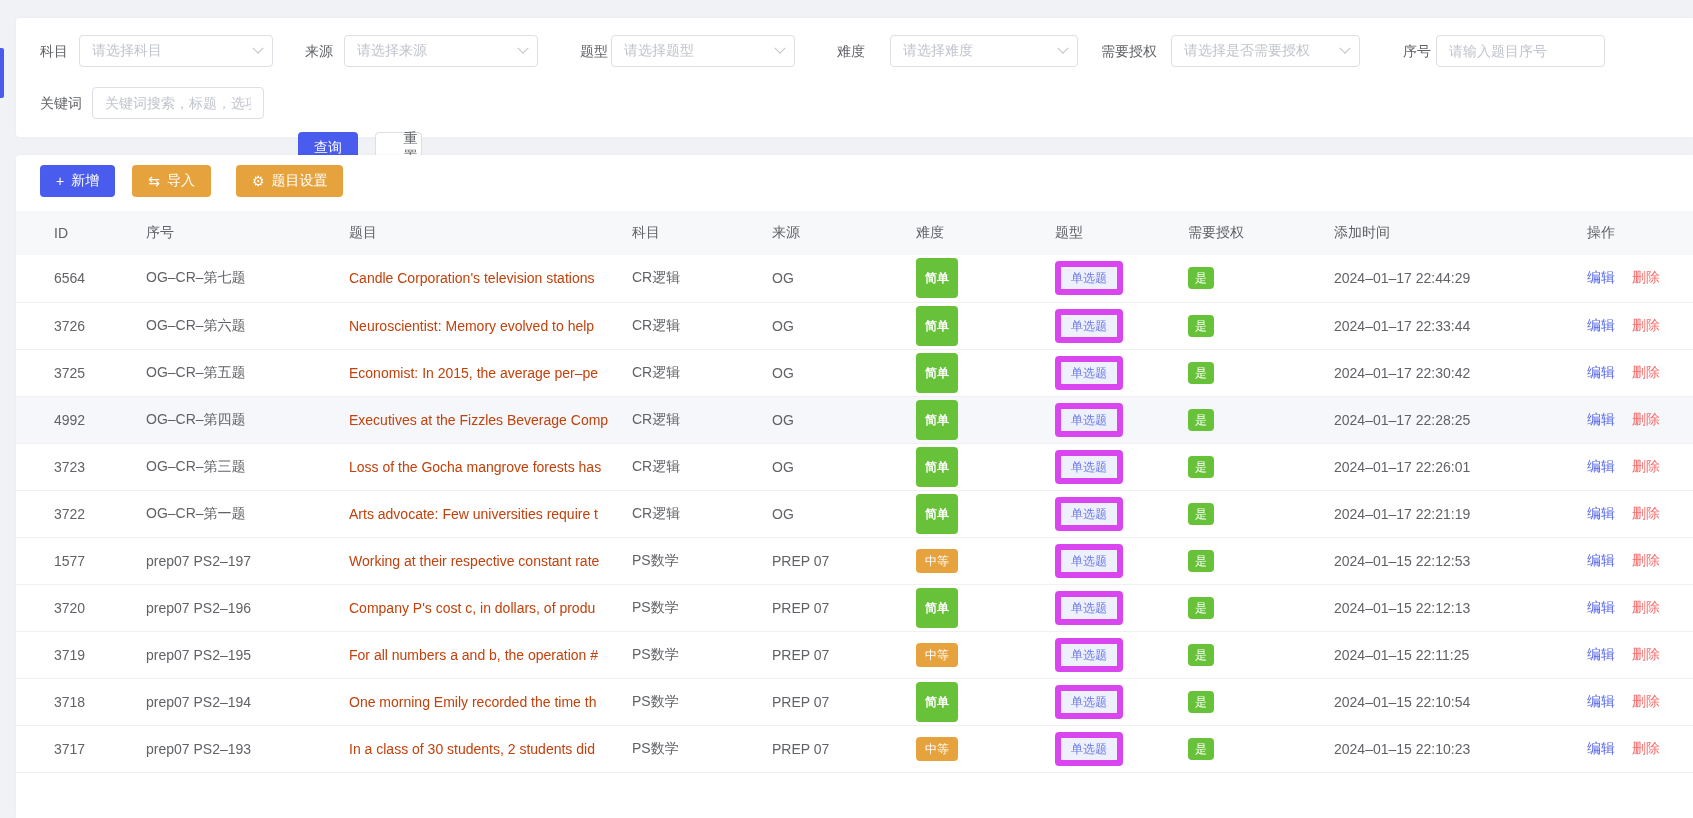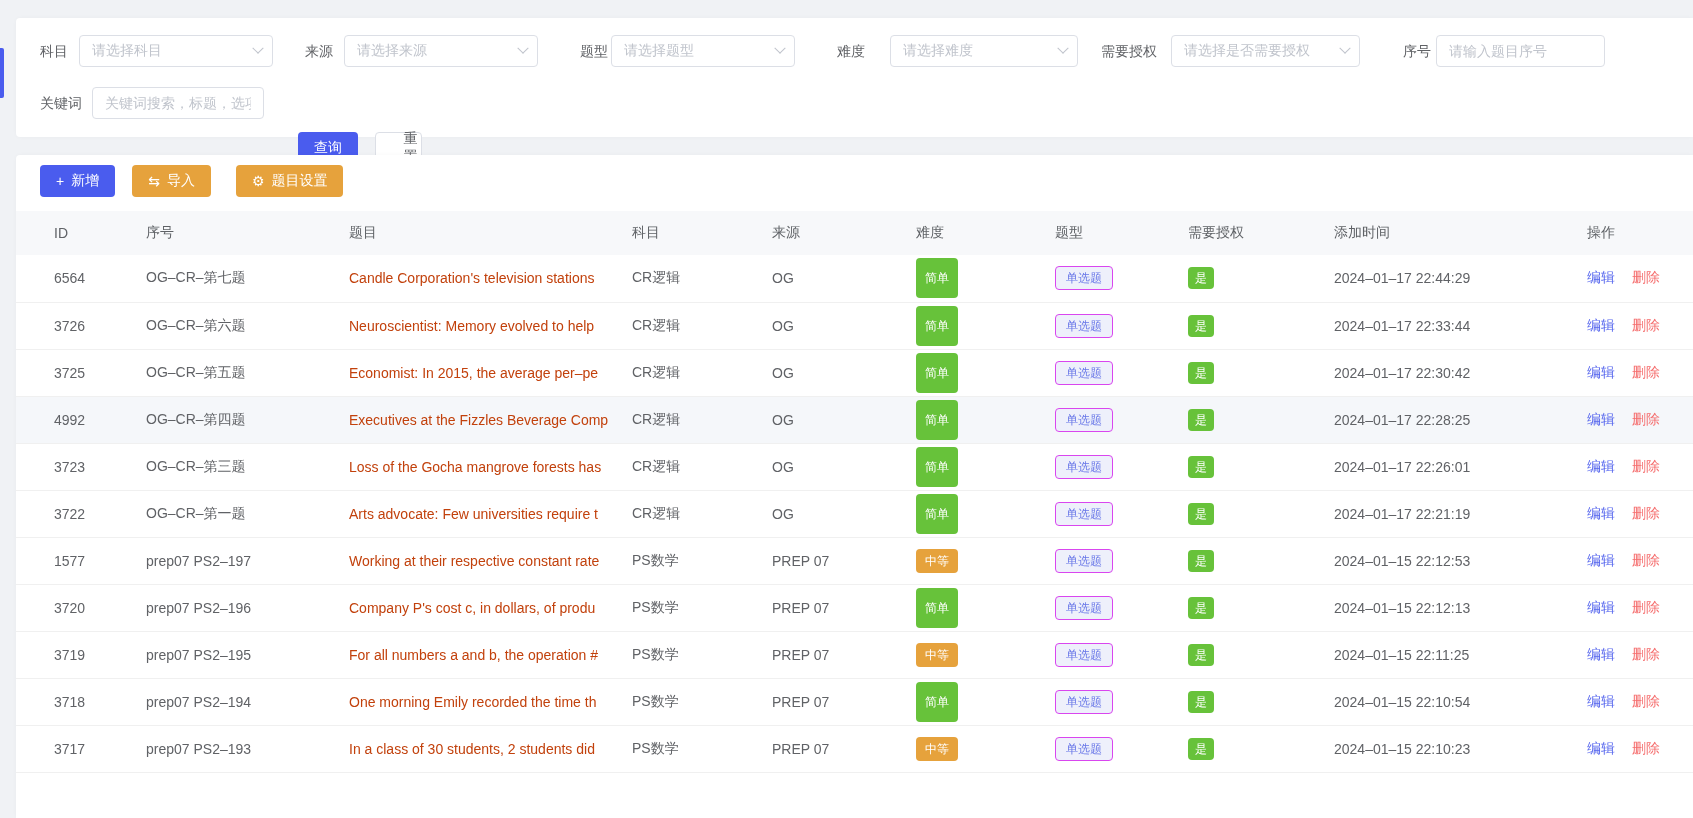--- a/index.html
+++ b/index.html
@@ -59,23 +59,23 @@
 
   table{border-collapse:collapse; table-layout:fixed; width:1677px; margin-top:14px; font-size:14px;}
   th,td{text-align:left; font-weight:normal; overflow:hidden; white-space:nowrap; padding:0 14px 0 0;}
   thead th{height:44px; background:#f7f8fa; color:#5f6266;}
   tbody td{height:47px; border-bottom:1px solid #f0f0f0; color:#606266;}
   th:first-child,td:first-child{padding-left:38px;}
   tr.hl td{background:#f5f7fa;}
   td.c-title{padding-right:48px;}
   td.c-title span{color:#c2410c;text-align:right;}
   .badge{display:inline-block; font-size:12px; line-height:1; border-radius:4px; color:#fff;}
-  .badge-easy{background:var(--success); padding:14px 9px;}
+  .badge-easy{background:var(--success); padding:14px 9px;font-weight:bold;}
   .badge-medium{background:var(--warning); padding:6px 9px;}
-  .badge-type{background:#eef0fb; color:var(--tagtext); border:1px solid #d946ef; padding:5px 10px;}
+  .badge-type{background:#eef0fb; color:var(--tagtext); border:6px solid #d946ef; padding:5px 10px;}
   .badge-auth{background:var(--success); padding:5px 7px;}
   .lnk{cursor:pointer; text-decoration:none;}
   .lnk-edit{color:#5868ee; margin-right:17px;}
   .lnk-del{color:var(--danger);}
 </style>
 </head>
 <body>
 
 <div class="accent-strip"></div>
 

